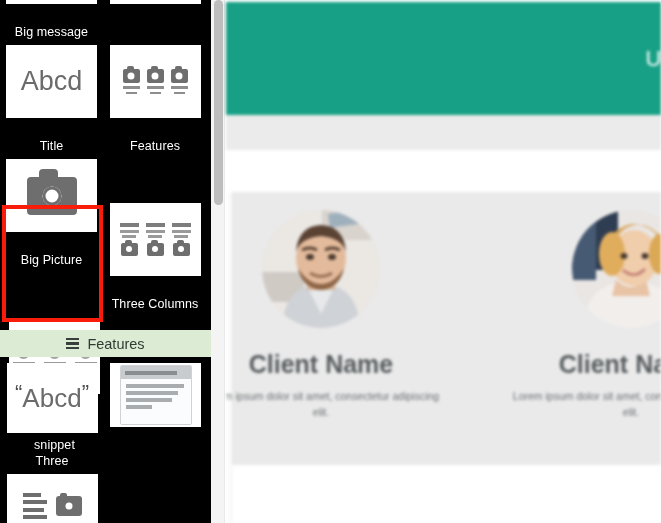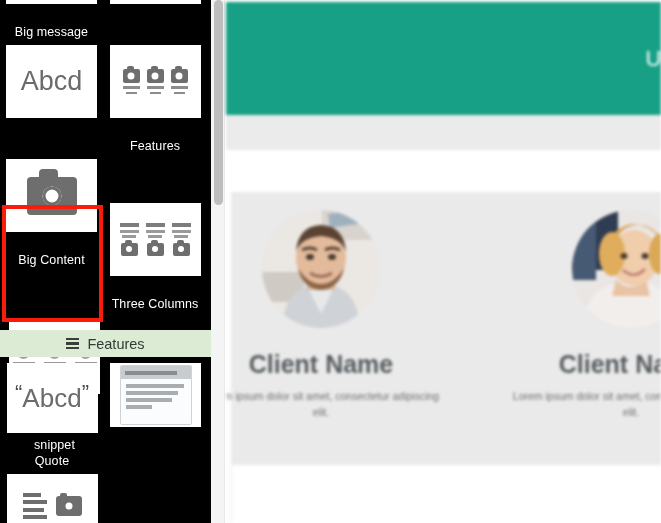--- a/index.html
+++ b/index.html
@@ -331,20 +331,21 @@
         <div class="snip-label">Big message</div>
       </div>
       <div class="snippet" style="width:104px;">
         <div class="snip-thumb" style="height:4px;width:91px;background:#ffffff;"></div>
       </div>
 
       <div class="snippet" style="width:103px;">
         <div class="snip-thumb" style="height:73px;">
           <span class="art-title">Abcd</span>
         </div>
+        <div class="snip-label">Title</div>
       </div>
       <div class="snippet" style="width:104px;text-decoration:underline;">
         <div class="snip-thumb" style="height:73px;">
           <div class="cams-row">
             <div class="cam-col">
               <span class="cam"></span>
               <span class="camline"></span>
               <span class="camline short"></span>
             </div>
             <div class="cam-col">
@@ -359,21 +360,21 @@
             </div>
           </div>
         </div>
         <div class="snip-label">Features</div>
       </div>
 
       <div class="snippet" style="width:103px;">
         <div class="snip-thumb" style="height:73px;">
           <span class="bigcam"></span>
         </div>
-        <div class="snip-label">Big Content</div>
+        <div class="snip-label">Big Picture</div>
       </div>
       <div class="snippet" style="width:104px;margin-top:44px;">
         <div class="snip-thumb" style="height:73px;">
           <div class="threecol">
             <div class="tc">
               <span class="bar w1"></span>
               <span class="bar w2"></span>
               <span class="bar w3"></span>
               <span class="cam2"></span>
             </div>
@@ -433,21 +434,21 @@
 
     <div class="snippet-grid" style="position:absolute; left:0; top:363px;">
       <div class="snippet" style="width:104px;">
         <div class="snip-thumb" style="height:70px;">
           <span class="quote-art">
             <span class="qm">“</span>
             <span class="qw">Abcd</span>
             <span class="qm">”</span>
           </span>
         </div>
-        <div class="snip-label">Quote</div>
+        <div class="snip-label">Three</div>
       </div>
 
       <div class="snippet" style="width:103px;">
         <div class="snip-thumb" style="height:64px;">
           <div class="panel-art">
             <div class="hd">
                 <i></i>
               </div>
             <div class="bdy">
               <i style="width:58px"></i>

